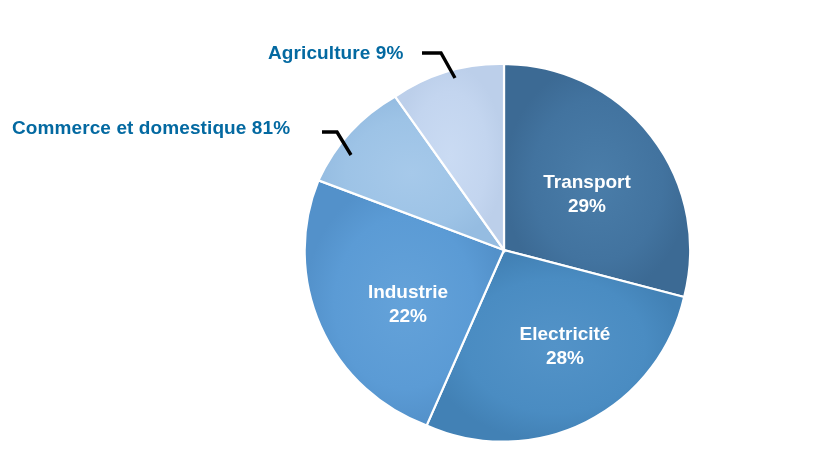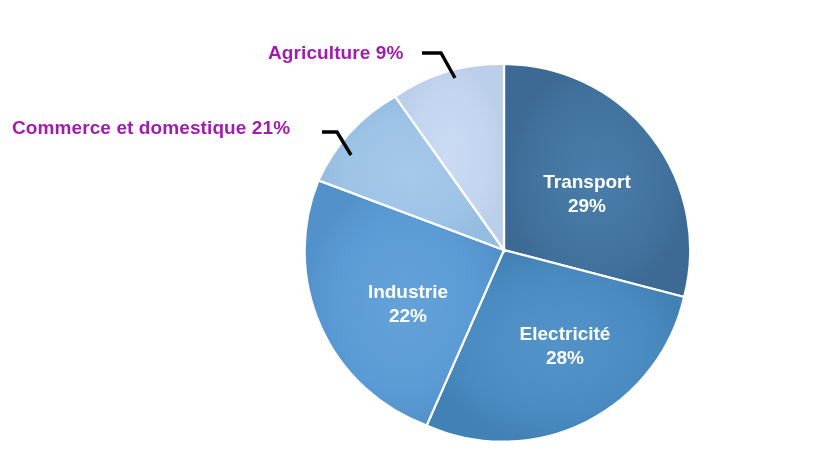--- a/index.html
+++ b/index.html
@@ -40,21 +40,21 @@
     fill: #ffffff;
     text-anchor: middle;
     paint-order: stroke;
   }
 
   .outside-label {
     position: absolute;
     font-family: "Liberation Sans", sans-serif;
     font-weight: bold;
     font-size: 19px;
-    color: #a21caf;
+    color: #0369a1;
     white-space: nowrap;
     letter-spacing: 0.1px;
   }
 
   #label-agriculture {
     left: 268px;
     top: 42px;
   }
 
   #label-commerce {
@@ -115,15 +115,15 @@
 
     <text class="slice-label" x="565" y="340">Electricité</text>
     <text class="slice-label" x="565" y="364">28%</text>
 
     <text class="slice-label" x="408" y="298">Industrie</text>
     <text class="slice-label" x="408" y="322">22%</text>
   </svg>
 
   <div class="outside-label" id="label-agriculture">Agriculture 9%</div>
 
-  <div class="outside-label" id="label-commerce">Commerce et domestique 21%</div>
+  <div class="outside-label" id="label-commerce">Commerce et domestique 81%</div>
 
 </div>
 
 </body></html>

